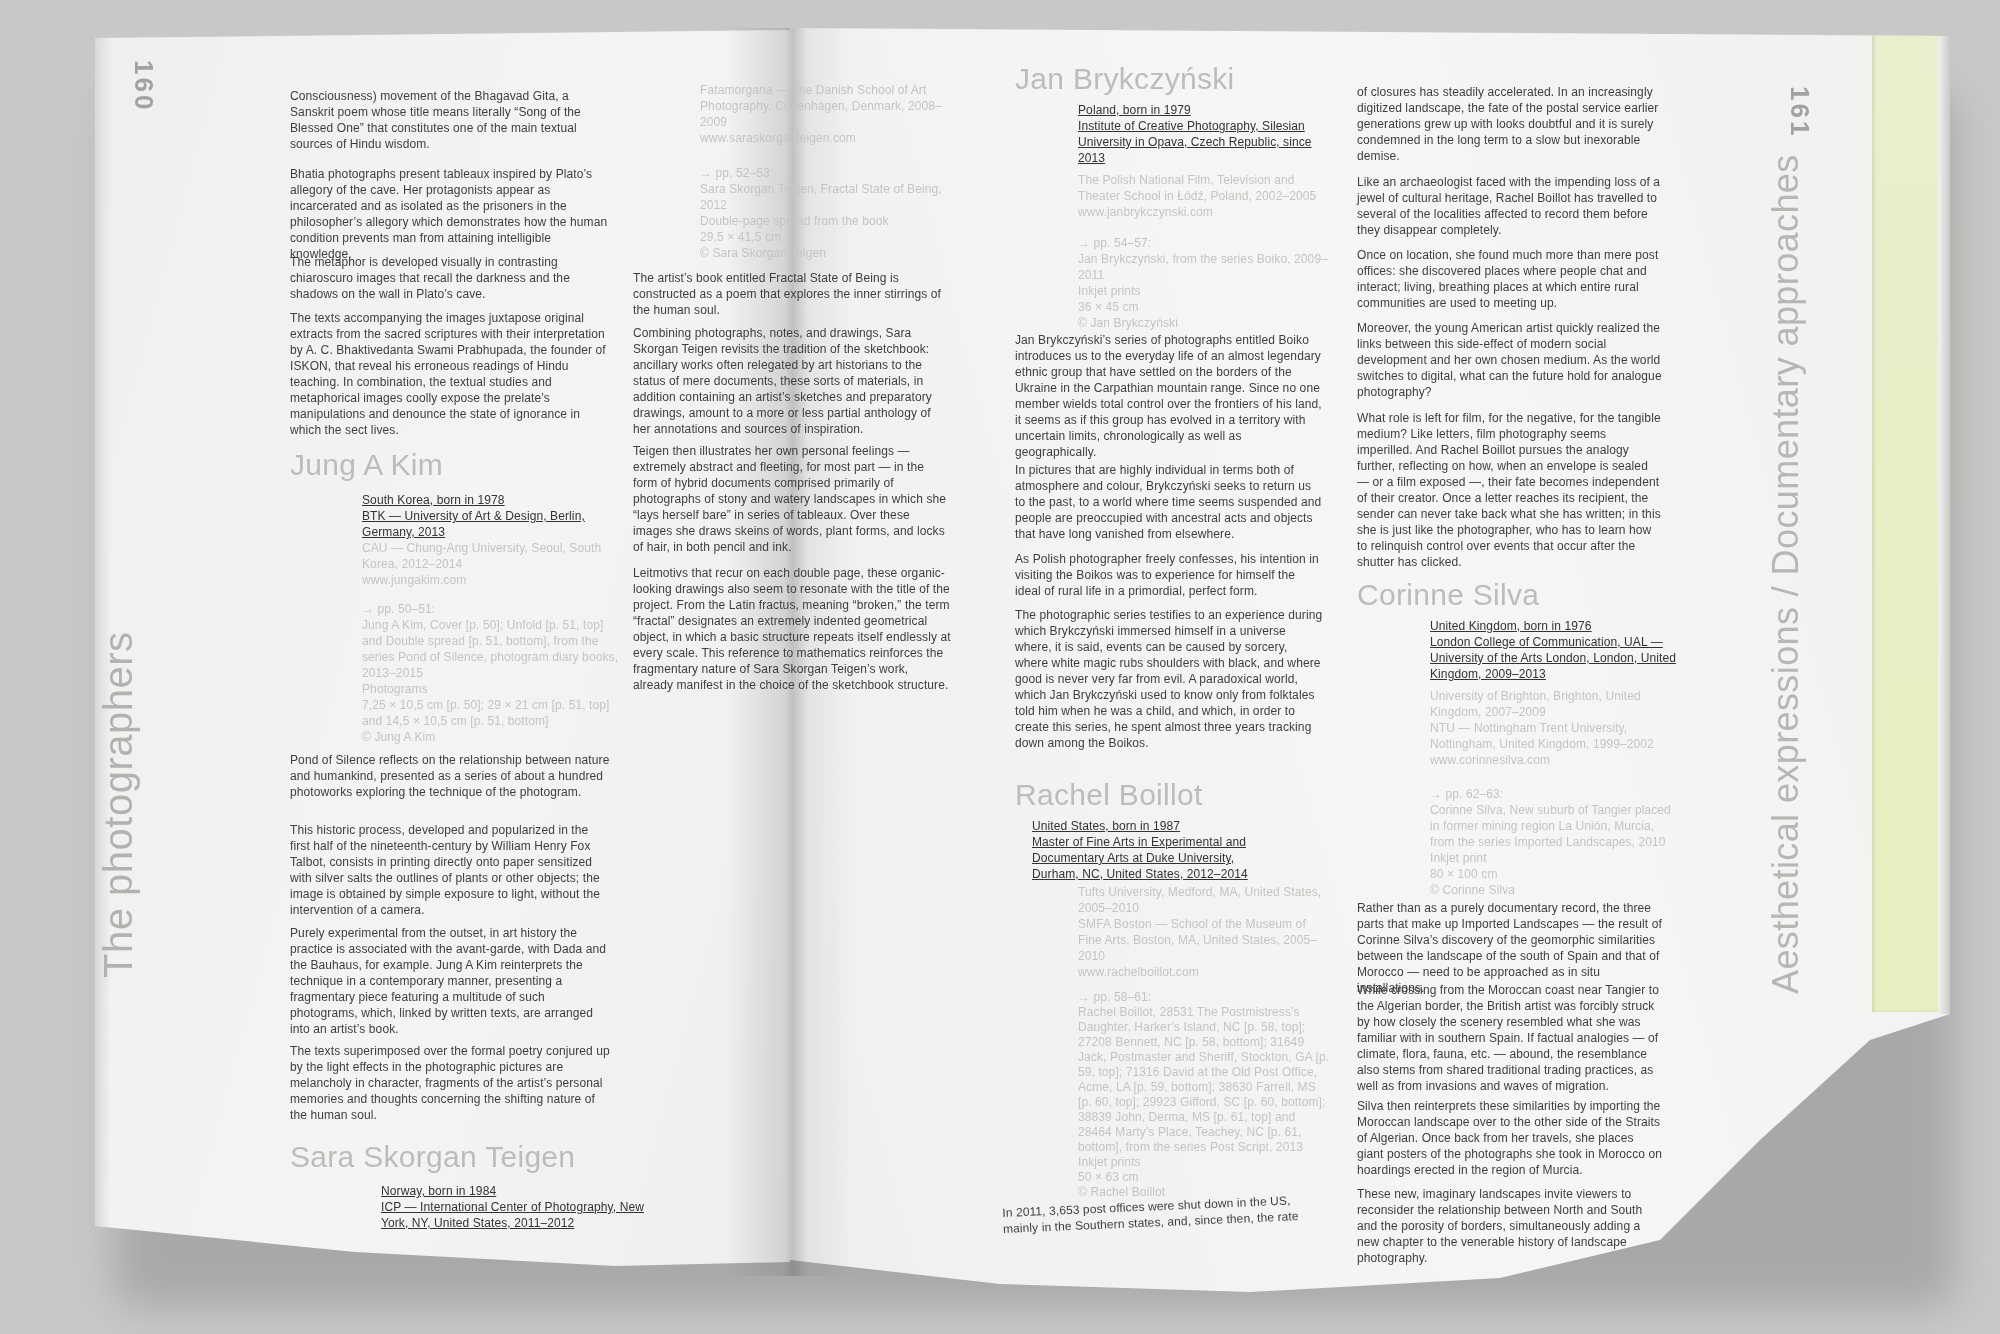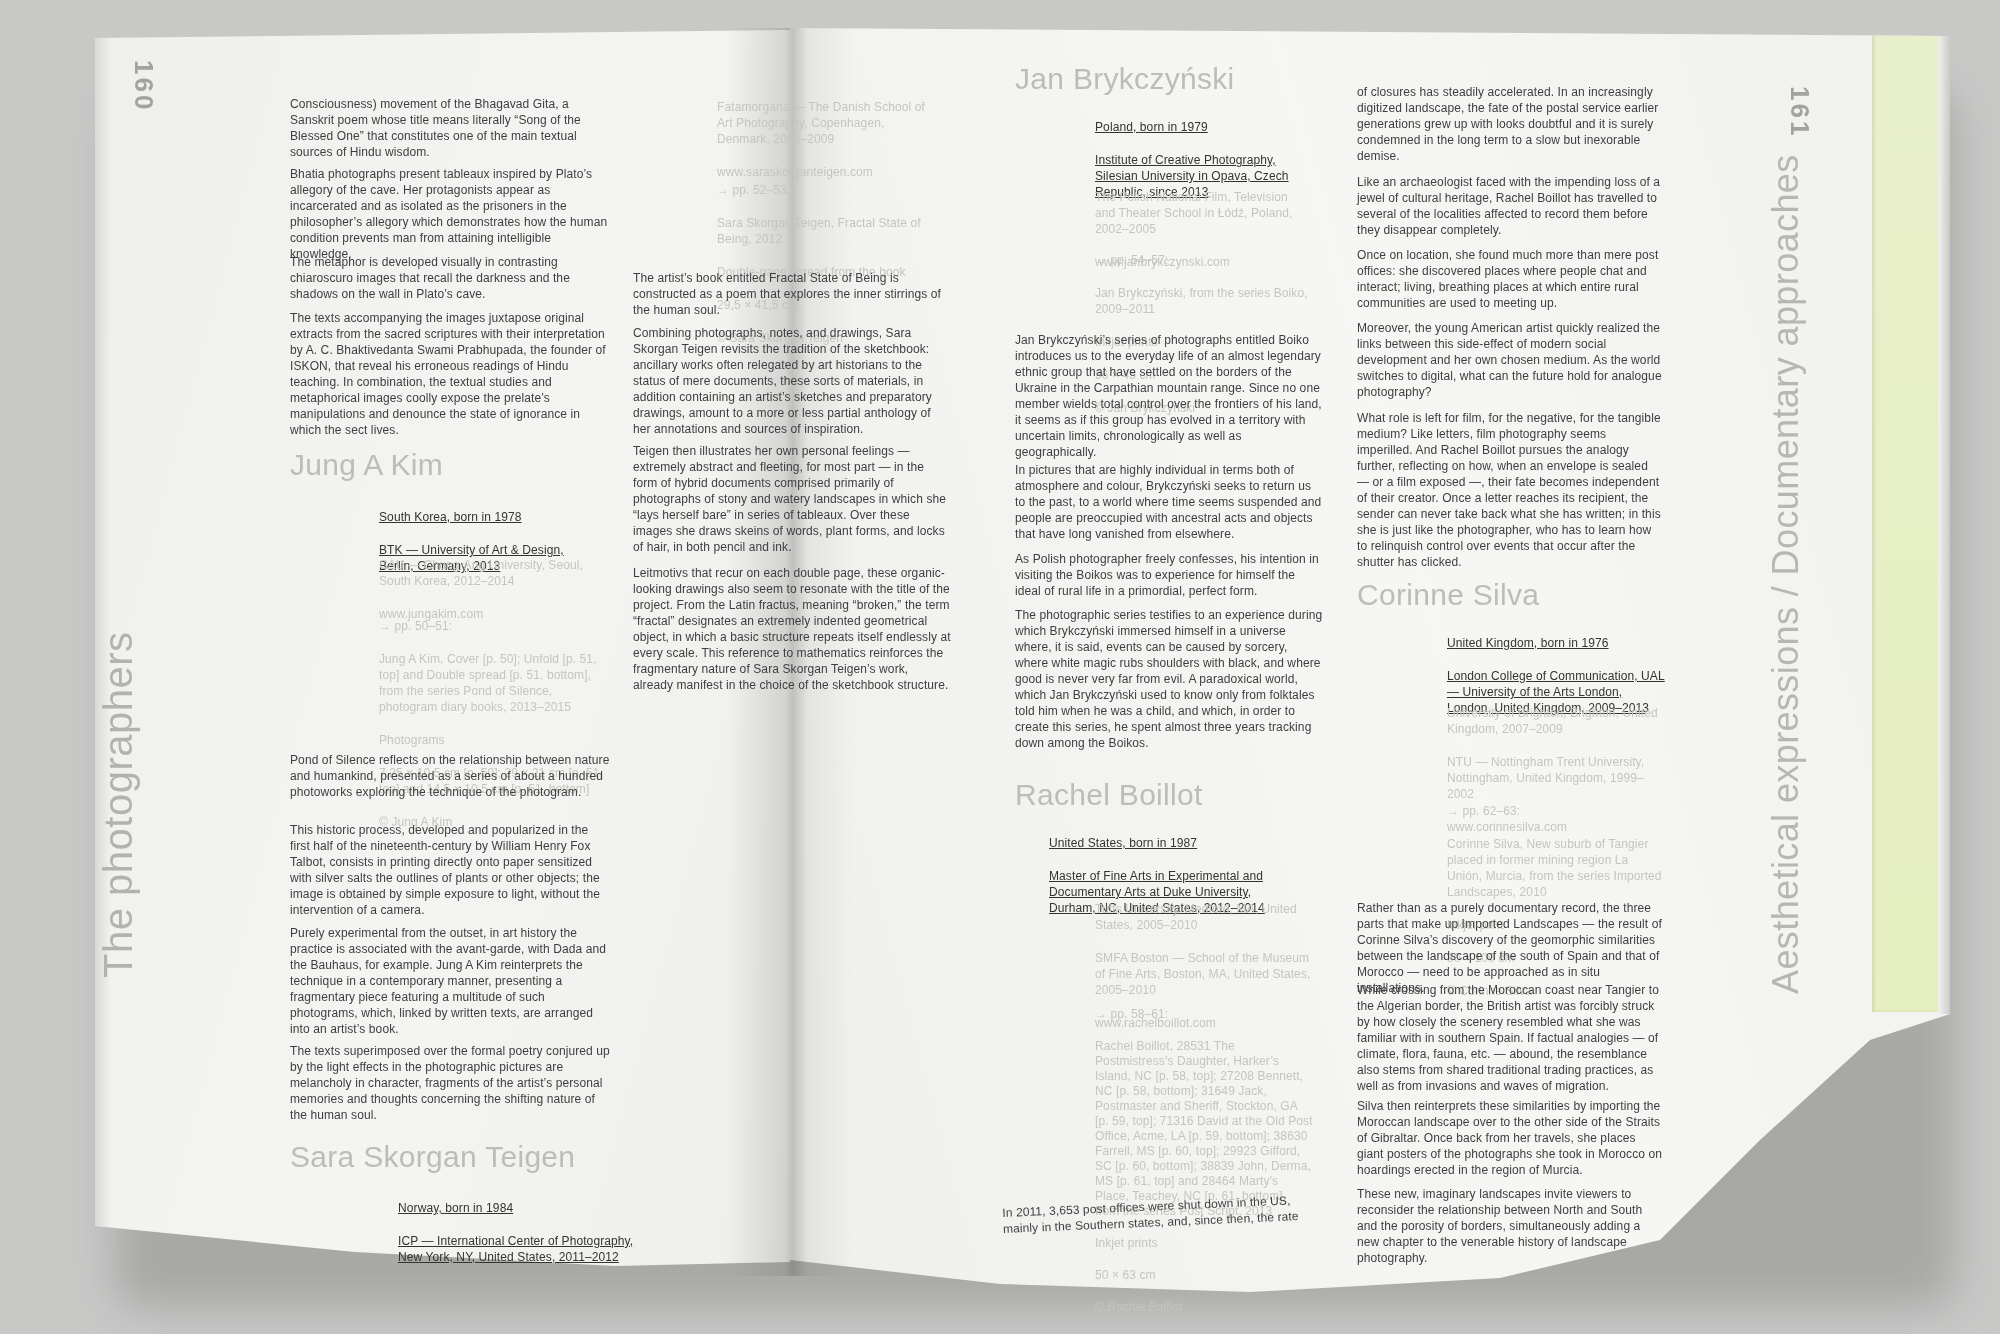--- a/index.html
+++ b/index.html
@@ -30,21 +30,21 @@
   .dark{color:#333331;text-decoration:underline;}
   .faded{color:#c4c4c0;}
   .heading{position:absolute;font-size:30px;line-height:34px;color:#bcbcb9;letter-spacing:0.3px;white-space:nowrap;text-align:right;}
   .pagenum{position:absolute;font-size:26px;font-weight:bold;color:#a2a29f;letter-spacing:3px;
          white-space:nowrap;transform-origin:0 0;transform:rotate(90deg);}
   .vtitle{position:absolute;white-space:nowrap;transform-origin:0 0;transform:rotate(-90deg);}
   .vtitle-left{font-size:40px;color:#b2b2af;letter-spacing:0.5px;}
   .vtitle-right{font-size:36px;color:#b6b6b3;letter-spacing:0.4px;}
   .tight{line-height:15px;}
   .tilted{transform:rotate(-2.5deg);transform-origin:0 0;}
-  .line{margin:17px;}
+  .line{margin:0;}
 </style>
 </head>
 <body>
 
 <div class="stage">
 
   <div class="book-shadow"></div>
 
   <div class="page left-page">
     <div class="left-edge-stack"></div>
@@ -58,21 +58,21 @@
   <div class="gutter-shadow"></div>
 
   <div class="text-layer">
 
     <div class="pagenum" style="left:152px;top:60px">160</div>
     <div class="pagenum" style="left:1808px;top:86px">161</div>
 
     <div class="vtitle vtitle-left" style="left:110px;top:978px">The photographers</div>
     <div class="vtitle vtitle-right" style="left:1778px;top:994px">Aesthetical expressions / Documentary approaches</div>
 
-    <div class="blk" style="left:290px;top:96px;width:320px">Consciousness) movement of the Bhagavad Gita, a Sanskrit poem whose title means literally “Song of the Blessed One” that constitutes one of the main textual sources of Hindu wisdom.</div>
+    <div class="blk" style="left:290px;top:88px;width:320px">Consciousness) movement of the Bhagavad Gita, a Sanskrit poem whose title means literally “Song of the Blessed One” that constitutes one of the main textual sources of Hindu wisdom.</div>
     <div class="blk" style="left:290px;top:254px;width:320px">The metaphor is developed visually in contrasting chiaroscuro images that recall the darkness and the shadows on the wall in Plato’s cave.</div>
     <div class="blk" style="left:290px;top:166px;width:320px">Bhatia photographs present tableaux inspired by Plato’s allegory of the cave. Her protagonists appear as incarcerated and as isolated as the prisoners in the philosopher’s allegory which demonstrates how the human condition prevents man from attaining intelligible knowledge.</div>
     <div class="blk" style="left:290px;top:310px;width:320px">The texts accompanying the images juxtapose original extracts from the sacred scriptures with their interpretation by A. C. Bhaktivedanta Swami Prabhupada, the founder of ISKON, that reveal his erroneous readings of Hindu teaching. In combination, the textual studies and metaphorical images coolly expose the prelate’s manipulations and denounce the state of ignorance in which the sect lives.</div>
 
     <div class="heading" style="left:290px;top:448px">Jung A Kim</div>
 
     <div class="blk dark" style="left:362px;top:492px;width:255px">
       <div class="line">South Korea, born in 1978</div>
       <div class="line">BTK — University of Art &amp; Design, Berlin, Germany, 2013</div>
     </div>
@@ -177,17 +177,17 @@
     <div class="blk faded" style="left:1430px;top:786px;width:252px">
       <div class="line">→ pp. 62–63:</div>
       <div class="line">Corinne Silva, New suburb of Tangier placed in former mining region La Unión, Murcia, from the series Imported Landscapes, 2010</div>
       <div class="line">Inkjet print</div>
       <div class="line">80 × 100 cm</div>
       <div class="line">© Corinne Silva</div>
     </div>
 
     <div class="blk" style="left:1357px;top:900px;width:306px">Rather than as a purely documentary record, the three parts that make up Imported Landscapes — the result of Corinne Silva’s discovery of the geomorphic similarities between the landscape of the south of Spain and that of Morocco — need to be approached as in situ installations.</div>
     <div class="blk" style="left:1357px;top:982px;width:306px">While crossing from the Moroccan coast near Tangier to the Algerian border, the British artist was forcibly struck by how closely the scenery resembled what she was familiar with in southern Spain. If factual analogies — of climate, flora, fauna, etc. — abound, the resemblance also stems from shared traditional trading practices, as well as from invasions and waves of migration.</div>
-    <div class="blk" style="left:1357px;top:1098px;width:306px">Silva then reinterprets these similarities by importing the Moroccan landscape over to the other side of the Straits of Gibraltar. Once back from her travels, she places giant posters of the photographs she took in Morocco on hoardings erected in the region of Murcia.</div>
+    <div class="blk" style="left:1357px;top:1098px;width:306px">Silva then reinterprets these similarities by importing the Moroccan landscape over to the other side of the Straits of Algerian. Once back from her travels, she places giant posters of the photographs she took in Morocco on hoardings erected in the region of Murcia.</div>
     <div class="blk" style="left:1357px;top:1186px;width:306px">These new, imaginary landscapes invite viewers to reconsider the relationship between North and South and the porosity of borders, simultaneously adding a new chapter to the venerable history of landscape photography.</div>
 
   </div>
 </div>
 
 </body></html>

